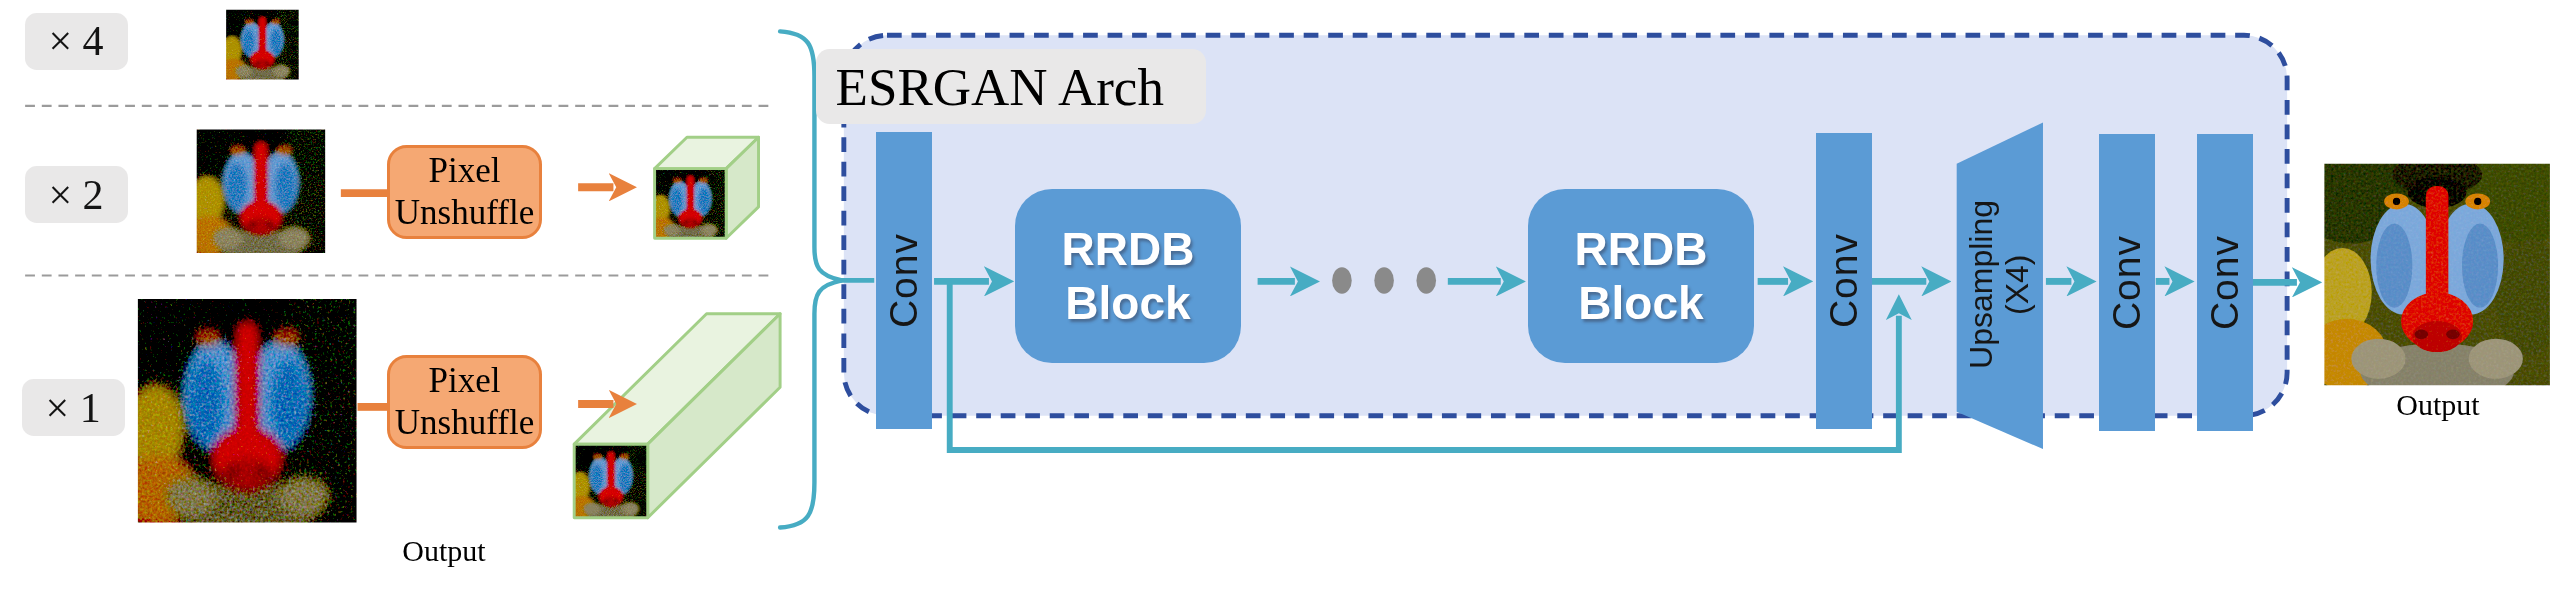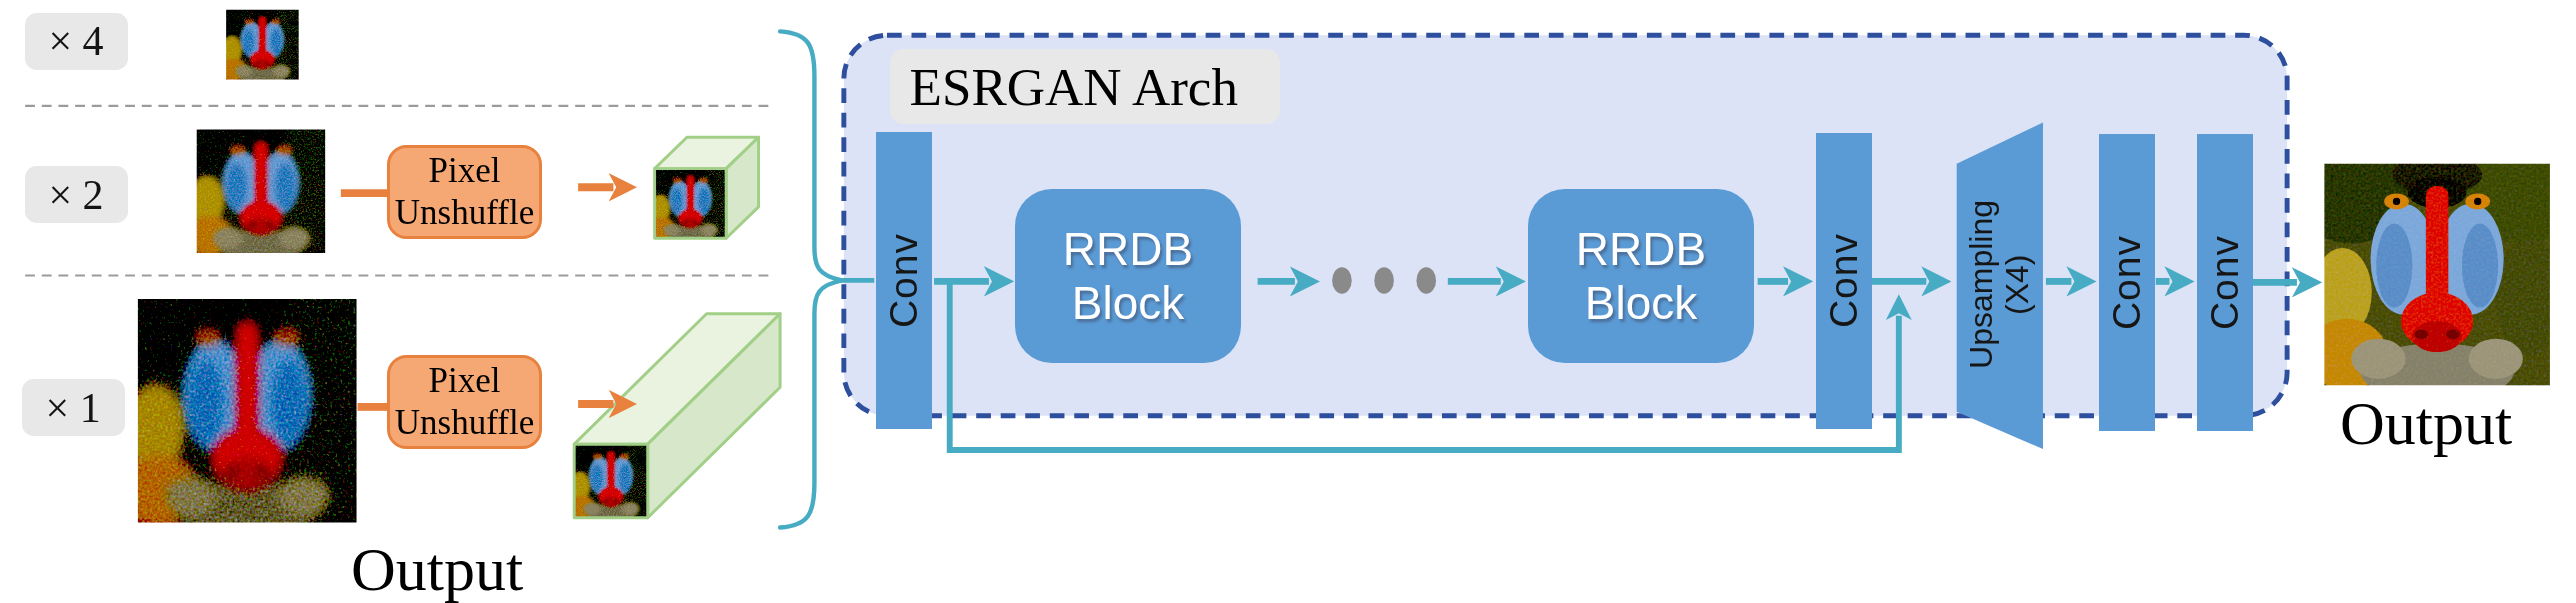--- a/index.html
+++ b/index.html
@@ -12,30 +12,30 @@
   html,body{background:#ffffff;}
   body{font-family:"Liberation Serif", serif; width:2576px; height:603px; overflow:hidden;}
   #stage{position:relative;width:2576px;height:603px;background:#ffffff;}
   #shape-layer{position:absolute;left:0;top:0;z-index:1;}
   .abs{position:absolute;z-index:2;}
   .scale-label{width:103px;height:57px;background:var(--label-bg);border-radius:11.8px;
     display:flex;align-items:center;justify-content:center;font-size:42px;color:var(--text-dark);}
   .pu-box{width:155px;height:94px;background:var(--orange-fill);border:3.9px solid var(--orange-stroke);
     border-radius:19.6px;display:flex;flex-direction:column;align-items:center;justify-content:center;
     font-size:35px;line-height:1.2;color:#000;}
-  .caption{font-size:62px;color:#000;}
+  .caption{font-size:30px;color:#000;text-align:center;}
   .arch-title{width:390px;height:75px;background:var(--label-bg);border-radius:13.7px;
     display:flex;align-items:center;font-size:53px;color:#000;padding-left:19.6px;}
   .conv-bar{width:56px;background:var(--block-blue);display:flex;align-items:center;justify-content:center;}
   .vtext{writing-mode:vertical-rl;transform:rotate(180deg);
     font-family:"Liberation Sans", sans-serif;color:#161616;}
   .conv-bar .vtext{font-size:39px;letter-spacing:1px;}
   .rrdb{width:226px;height:174px;background:var(--block-blue);border-radius:37px;
     display:flex;flex-direction:column;align-items:center;justify-content:center;
-    font-family:"Liberation Sans", sans-serif;font-weight:normal;font-size:46px;line-height:1.18;
+    font-family:"Liberation Sans", sans-serif;font-weight:bold;font-size:46px;line-height:1.18;
     color:var(--rrdb-text);text-shadow:2px 2.9px 2.9px rgba(50,50,70,.45);}
   .ups-text{position:absolute;display:flex;align-items:center;justify-content:center;}
   .ups-text .vtext{font-size:32px;line-height:1.12;text-align:center;}
   .ups-text .vtext span{display:block;}
 </style>
 </head>
 <body>
 
 <div id="stage">
 
@@ -176,21 +176,21 @@
     <span>Unshuffle</span>
   </div>
   <div class="abs pu-box" style="left:387px;top:355px">
     <span>Pixel</span>
     <span>Unshuffle</span>
   </div>
 
   <div class="abs caption" style="left:351px;top:534px;width:186px">Output</div>
   <div class="abs caption" style="left:2340px;top:388px;width:196px">Output</div>
 
-  <div class="abs arch-title" style="left:890px;top:49px">ESRGAN Arch</div>
+  <div class="abs arch-title" style="left:816px;top:49px">ESRGAN Arch</div>
 
   <div class="abs conv-bar" style="left:876px;top:132px;height:297px">
     <span class="vtext">Conv</span>
   </div>
   <div class="abs conv-bar" style="left:1816px;top:133px;height:296px">
     <span class="vtext">Conv</span>
   </div>
   <div class="abs conv-bar" style="left:2099px;top:134px;height:297px">
     <span class="vtext">Conv</span>
   </div>

